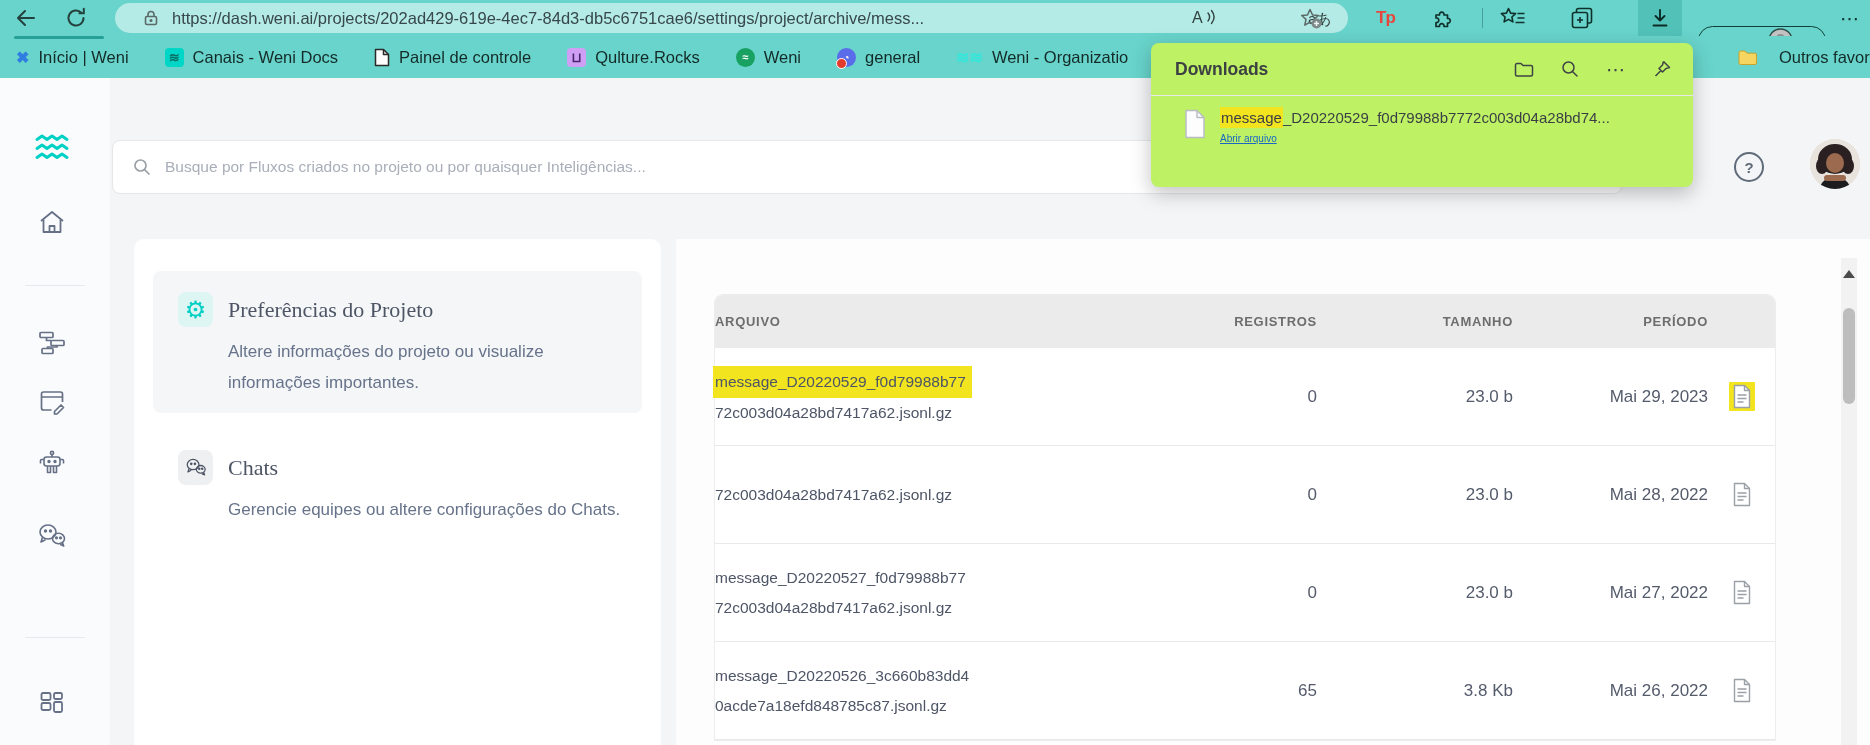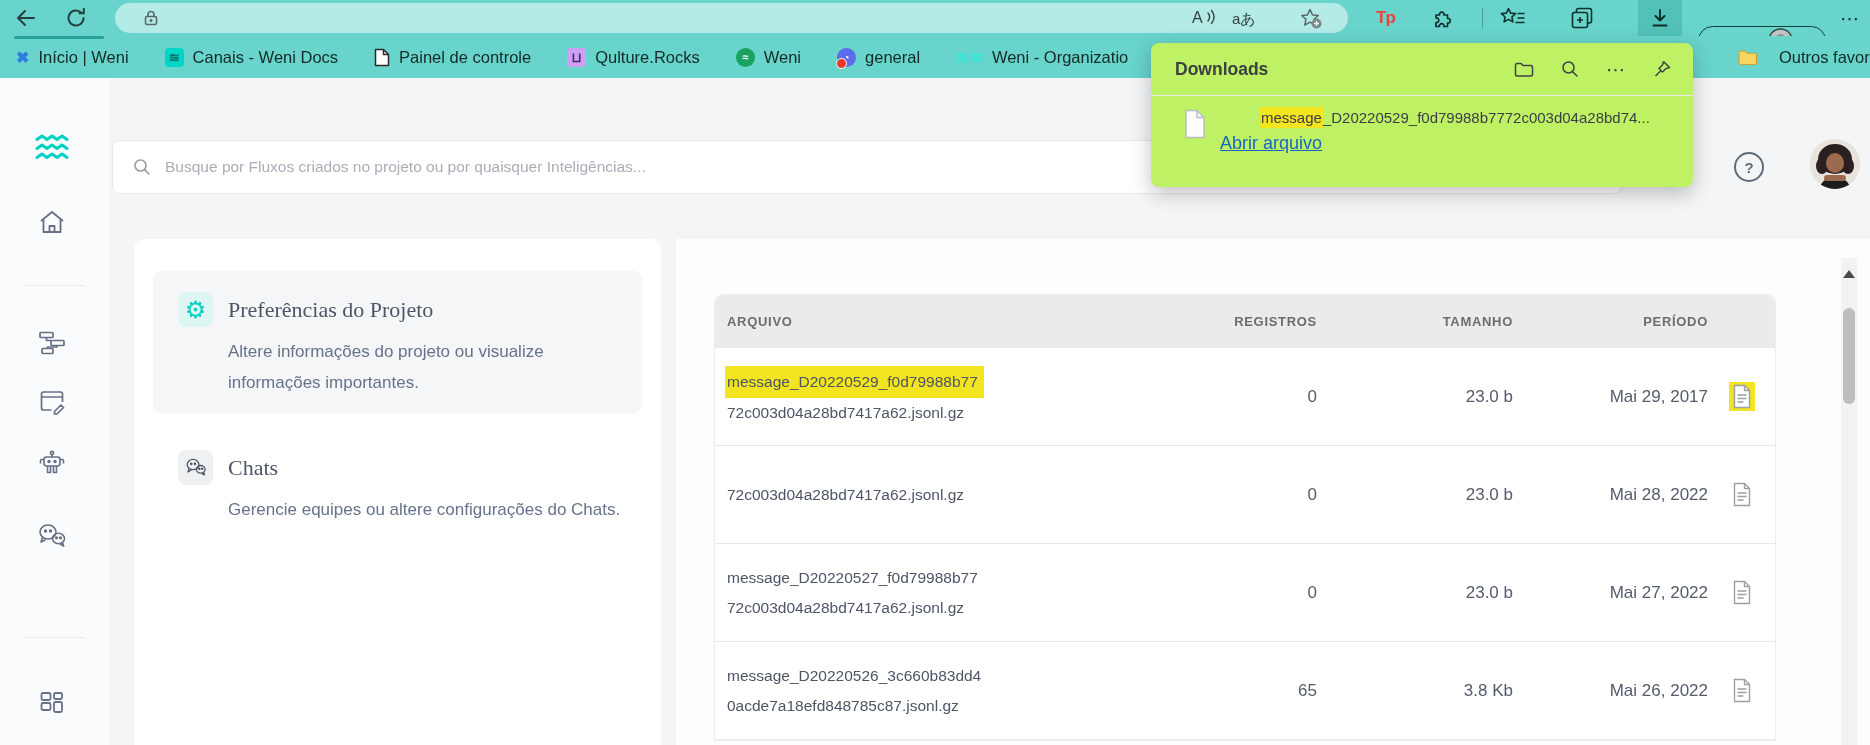--- a/index.html
+++ b/index.html
@@ -59,21 +59,21 @@
   .tile-gray{background:#eef0f2;}
   .gear-glyph{font-size:24px;color:#00cfc3;line-height:1;}
   .nav-title{font-family:Liberation Serif, serif;font-size:22px;color:#4e5666;}
   .nav-desc{margin:9px 0 0 50px;width:398px;font-size:17px;line-height:31px;color:#67738a;}
   
   .right-panel{position:absolute;left:676px;top:239px;width:1194px;height:506px;background:#fdfdfe;}
   .table{position:absolute;left:715px;top:295px;width:1060px;box-shadow:0 0 0 1px #ededed;border-radius:8px 8px 0 0;background:#fff;}
   .t-head{height:53px;background:#ebebeb;display:flex;align-items:center;border-radius:8px 8px 0 0;
           font-size:13px;font-weight:bold;letter-spacing:.7px;color:#6d6d6d;}
   .t-row{height:97px;display:flex;align-items:center;border-bottom:1px solid #e9e9e9;background:#fff;font-size:17px;color:#545b6b;justify-content:flex-end;}
-  .c-file{width:385px;box-sizing:border-box;padding-left:12px;}
+  .c-file{width:385px;box-sizing:border-box;}
   .c-reg{width:217px;text-align:right;}
   .c-tam{width:196px;text-align:right;}
   .c-per{width:195px;text-align:right;}
   .c-icon{width:67px;display:flex;justify-content:center;}
   .t-row .c-file{font-size:15.5px;line-height:30px;color:#4d5566;}
   .fline{display:block;white-space:nowrap;}
   .fline.hl{width:fit-content;background:#f2e41e;padding:1px 6px 1px 2px;margin-left:-2px;}
   .doc-wrap{display:inline-flex;padding:2px 3px;cursor:pointer;}
   .doc-wrap.hl-icon{background:#f2e41e;border-radius:1px;}
   
@@ -84,22 +84,22 @@
   
   .dl-popup{position:absolute;left:1151px;top:43px;width:542px;height:144px;background:#bef264;border-radius:8px;
             box-shadow:0 6px 20px rgba(0,0,0,.25);z-index:40;}
   .dp-head{height:53px;display:flex;align-items:center;padding:0 22px 0 24px;box-sizing:border-box;border-bottom:1px solid #e9e9e9;}
   .dp-title{font-size:17.5px;font-weight:bold;color:#3c4043;}
   .dp-icons{margin-left:auto;display:flex;align-items:center;gap:27px;}
   .dp-icon{cursor:pointer;display:flex;align-items:center;color:#3f4346;}
   .dp-dots{font-size:19px;letter-spacing:1px;color:#3f4346;}
   .dp-item{display:flex;gap:13px;padding:13px 0 0 32px;}
   .dp-name{font-size:15px;color:#3b3f45;white-space:nowrap;}
-  .dp-name .hl-bg{background:#f2e41e;padding:2px 1px;margin-left:40px;}
-  .dp-link{display:inline-block;margin-top:6px;font-size:18px;color:#1866c5;text-decoration:underline;cursor:pointer;}
+  .dp-name .hl-bg{background:#f2e41e;padding:2px 1px;}
+  .dp-link{display:inline-block;margin-top:6px;font-size:10px;color:#1866c5;text-decoration:underline;cursor:pointer;}
 </style>
 </head>
 <body>
 
 <div class="screen">
 
   <div class="toolbar">
     <div class="tb-abs" style="left:14px;top:6px;">
       <svg width="24" height="24" viewBox="0 0 24 24" fill="none" stroke="#24413d" stroke-width="2" stroke-linecap="round" stroke-linejoin="round">
           <path d="M20 12 H5 M11 5 l-7 7 7 7"></path>
@@ -112,27 +112,28 @@
         </svg>
     </div>
     <div class="addr-pill">
       <div class="tb-abs" style="left:27px;top:6px;">
         <svg width="18" height="18" viewBox="0 0 18 18" fill="none" stroke="#5a6a68" stroke-width="1.6">
             <rect x="3.5" y="7.5" width="11" height="8" rx="1.5"></rect>
             <path d="M6 7.5 V5.5 a3 3 0 0 1 6 0 V7.5"></path>
             <circle cx="9" cy="11.5" r="0.8" fill="#5a6a68"></circle>
           </svg>
       </div>
+      <span class="url-text">https://dash.weni.ai/projects/202ad429-619e-4ec7-84d3-db5c6751cae6/settings/project/archive/mess...</span>
       <div class="tb-abs" style="left:1077px;top:4px;">
         <svg width="26" height="22" viewBox="0 0 26 22" fill="none">
             <text x="0" y="16" font-size="16" fill="#32423f" font-family="Liberation Sans">A</text>
             <path d="M16 6 q3.2 4 0 8 M19.5 3.5 q5.2 6.5 0 13" stroke="#32423f" stroke-width="1.4" stroke-linecap="round"></path>
           </svg>
       </div>
-      <div class="tb-abs aA-label" style="left:1117px;top:7px;">aあ</div>
+      <div class="tb-abs aA-label" style="left:1193px;top:7px;">aあ</div>
       <div class="tb-abs" style="left:1185px;top:5px;">
         <svg width="22" height="21" viewBox="0 0 22 21" fill="none">
             <path d="M10 1.5 l2.5 5.4 5.8.6 -4.3 3.9 1.2 5.7 -5.2-2.9 -5.2 2.9 1.2-5.7 -4.3-3.9 5.8-.6 z" stroke="#5a6a68" stroke-width="1.5" stroke-linejoin="round"></path>
             <circle cx="16.5" cy="15.5" r="5" fill="#7b8a88"></circle>
             <path d="M16.5 13 v5 M14 15.5 h5" stroke="#eef5f4" stroke-width="1.4"></path>
           </svg>
       </div>
     </div>
     <div class="tb-abs tp-label" style="left:1376px;top:8px;">Tp</div>
     <div class="tb-abs" style="left:1432px;top:7px;">
@@ -359,21 +360,21 @@
       <div class="c-icon"></div>
     </div>
     <div id="table-body">
   <div class="t-row">
     <div class="c-file">
       <span class="fline fl1 hl">message_D20220529_f0d79988b77</span>
             <span class="fline fl2">72c003d04a28bd7417a62.jsonl.gz</span>
     </div>
     <div class="c-reg">0</div>
     <div class="c-tam">23.0 b</div>
-    <div class="c-per">Mai 29, 2017</div>
+    <div class="c-per">Mai 29, 2023</div>
     <div class="c-icon">
       <span class="doc-wrap hl-icon">
         <svg width="20" height="25" viewBox="0 0 20 25" fill="none" stroke="#9aa0a6" stroke-width="1.4" stroke-linejoin="round">
                 <path d="M2.5 1.5 h10 l5 5 v17 h-15 z" fill="#fff"></path>
                 <path d="M12.5 1.5 v5 h5"></path>
                 <path d="M5.5 11 h9 M5.5 14.5 h9 M5.5 18 h6"></path>
               </svg>
       </span>
     </div>
   </div>

